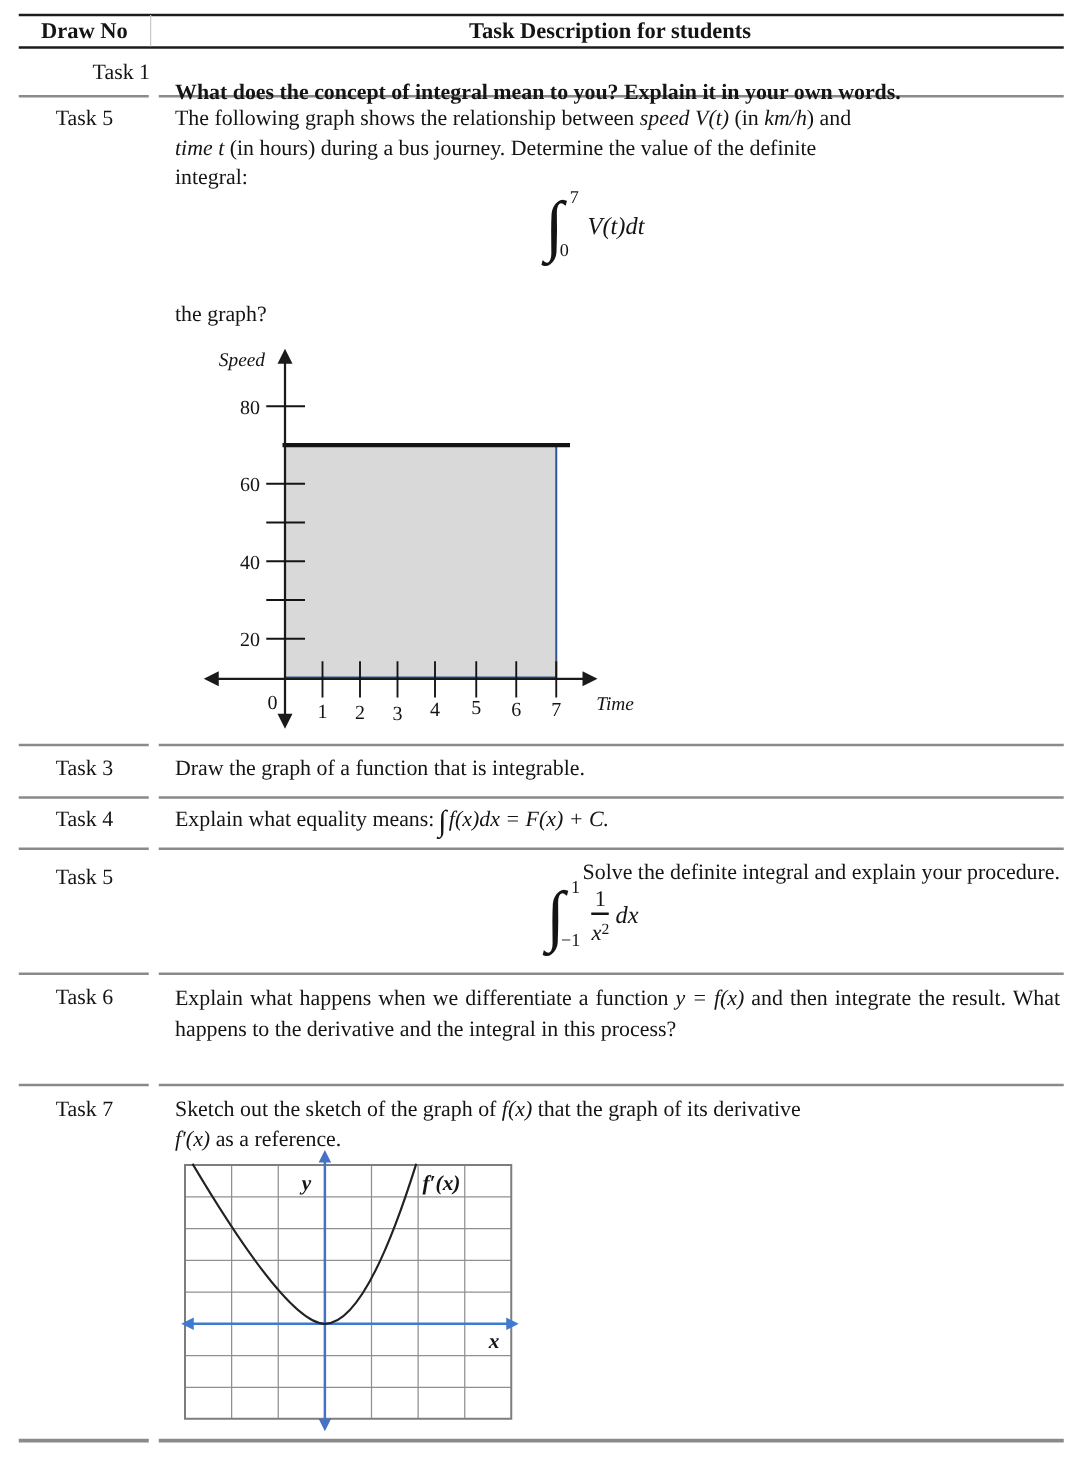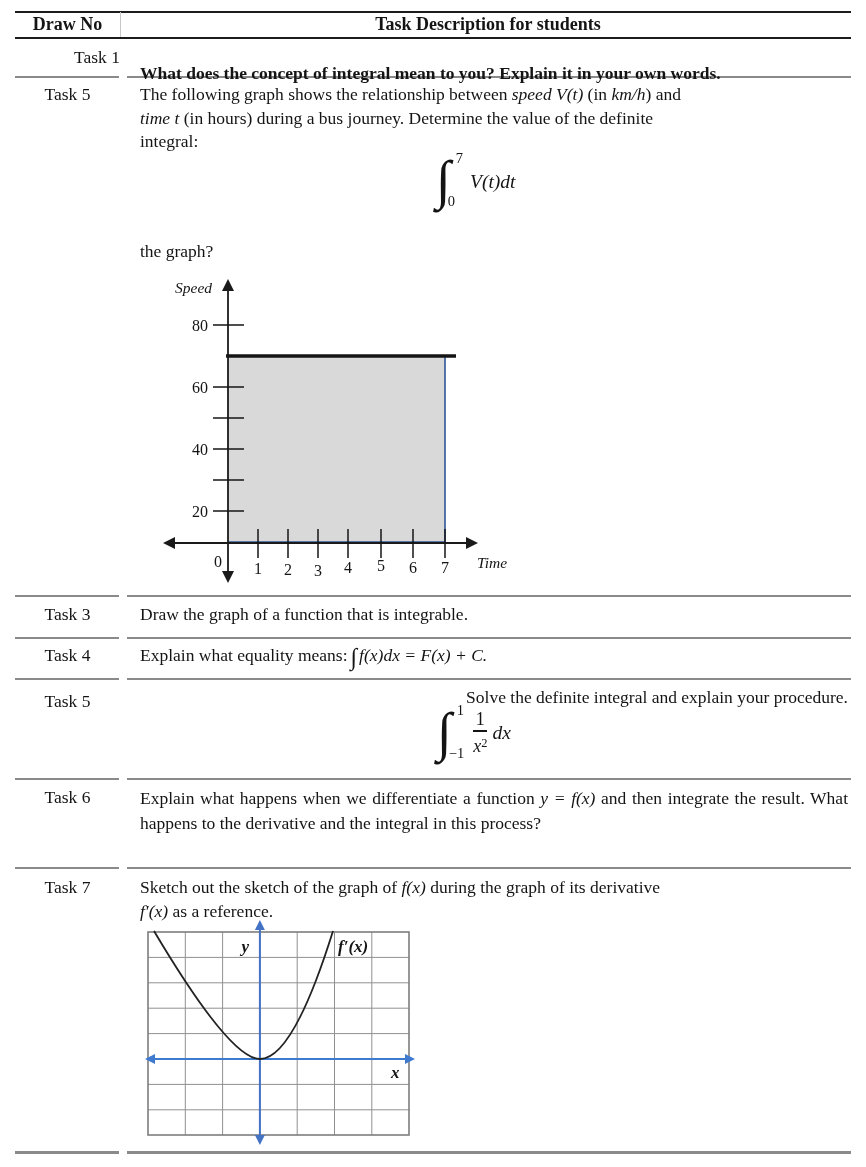--- a/index.html
+++ b/index.html
@@ -184,21 +184,21 @@
     </div>
   </section>
 
   <section>
     <div class="tlabel" style="top:786px;">Task 6</div>
     <div class="tcontent justify" style="top:786px;"><span>Explain what happens when we differentiate a function </span><span style="font-style: italic;">y = f(x)</span><span> and then integrate the result. What happens to the derivative and the integral in this process?</span></div>
   </section>
 
   <section>
     <div class="tlabel" style="top:876px;">Task 7</div>
-    <div class="tcontent" style="top:876px;"><span>Sketch out the sketch of the graph of </span><span style="font-style: italic;">f(x)</span><span> during the graph of its derivative</span><br><span style="font-style: italic;">f′(x)</span><span> as a reference.</span></div>
+    <div class="tcontent" style="top:876px;"><span>Sketch out the sketch of the graph of </span><span style="font-style: italic;">f(x)</span><span> that the graph of its derivative</span><br><span style="font-style: italic;">f′(x)</span><span> as a reference.</span></div>
 
     <svg class="graph-svg" style="left:144px;top:918px;" width="276" height="230" viewBox="0 0 276 230">
 
       <g stroke="#909090" stroke-width="1">
         <line x1="41.3" y1="14" x2="41.3" y2="217"></line>
         <line x1="78.6" y1="14" x2="78.6" y2="217"></line>
         <line x1="115.9" y1="14" x2="115.9" y2="217"></line>
         <line x1="153.2" y1="14" x2="153.2" y2="217"></line>
         <line x1="190.5" y1="14" x2="190.5" y2="217"></line>
         <line x1="227.8" y1="14" x2="227.8" y2="217"></line>

